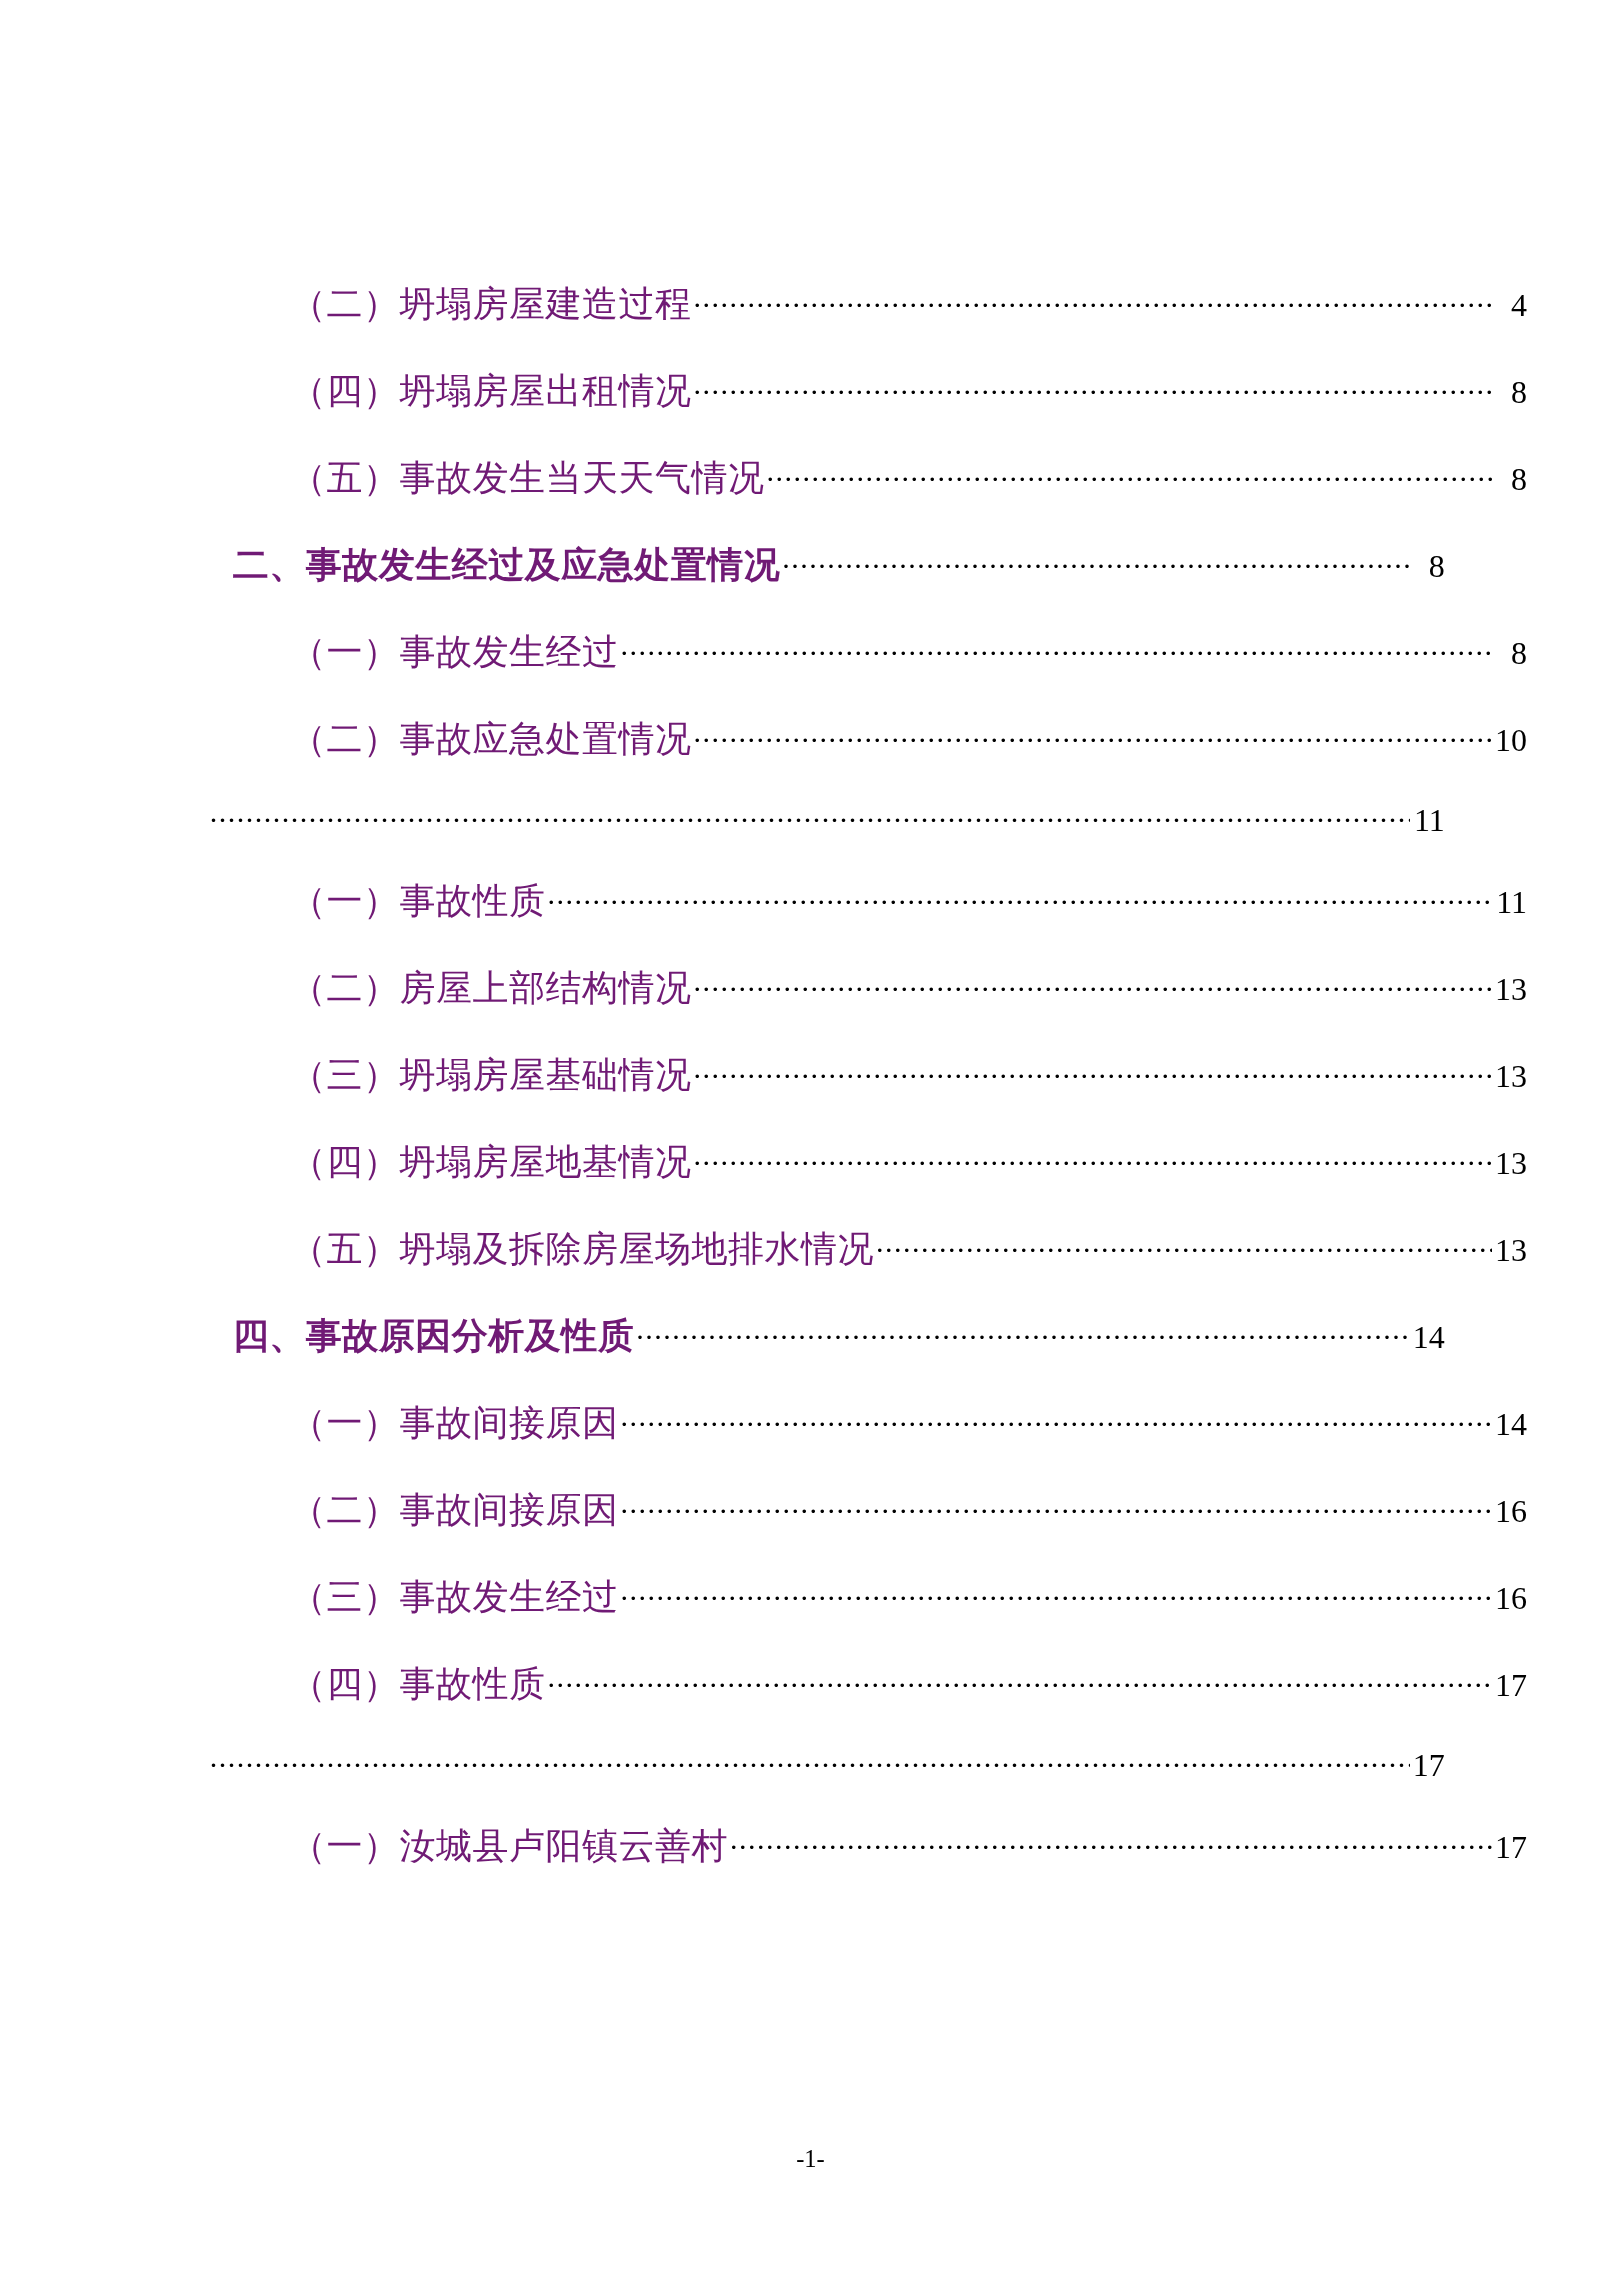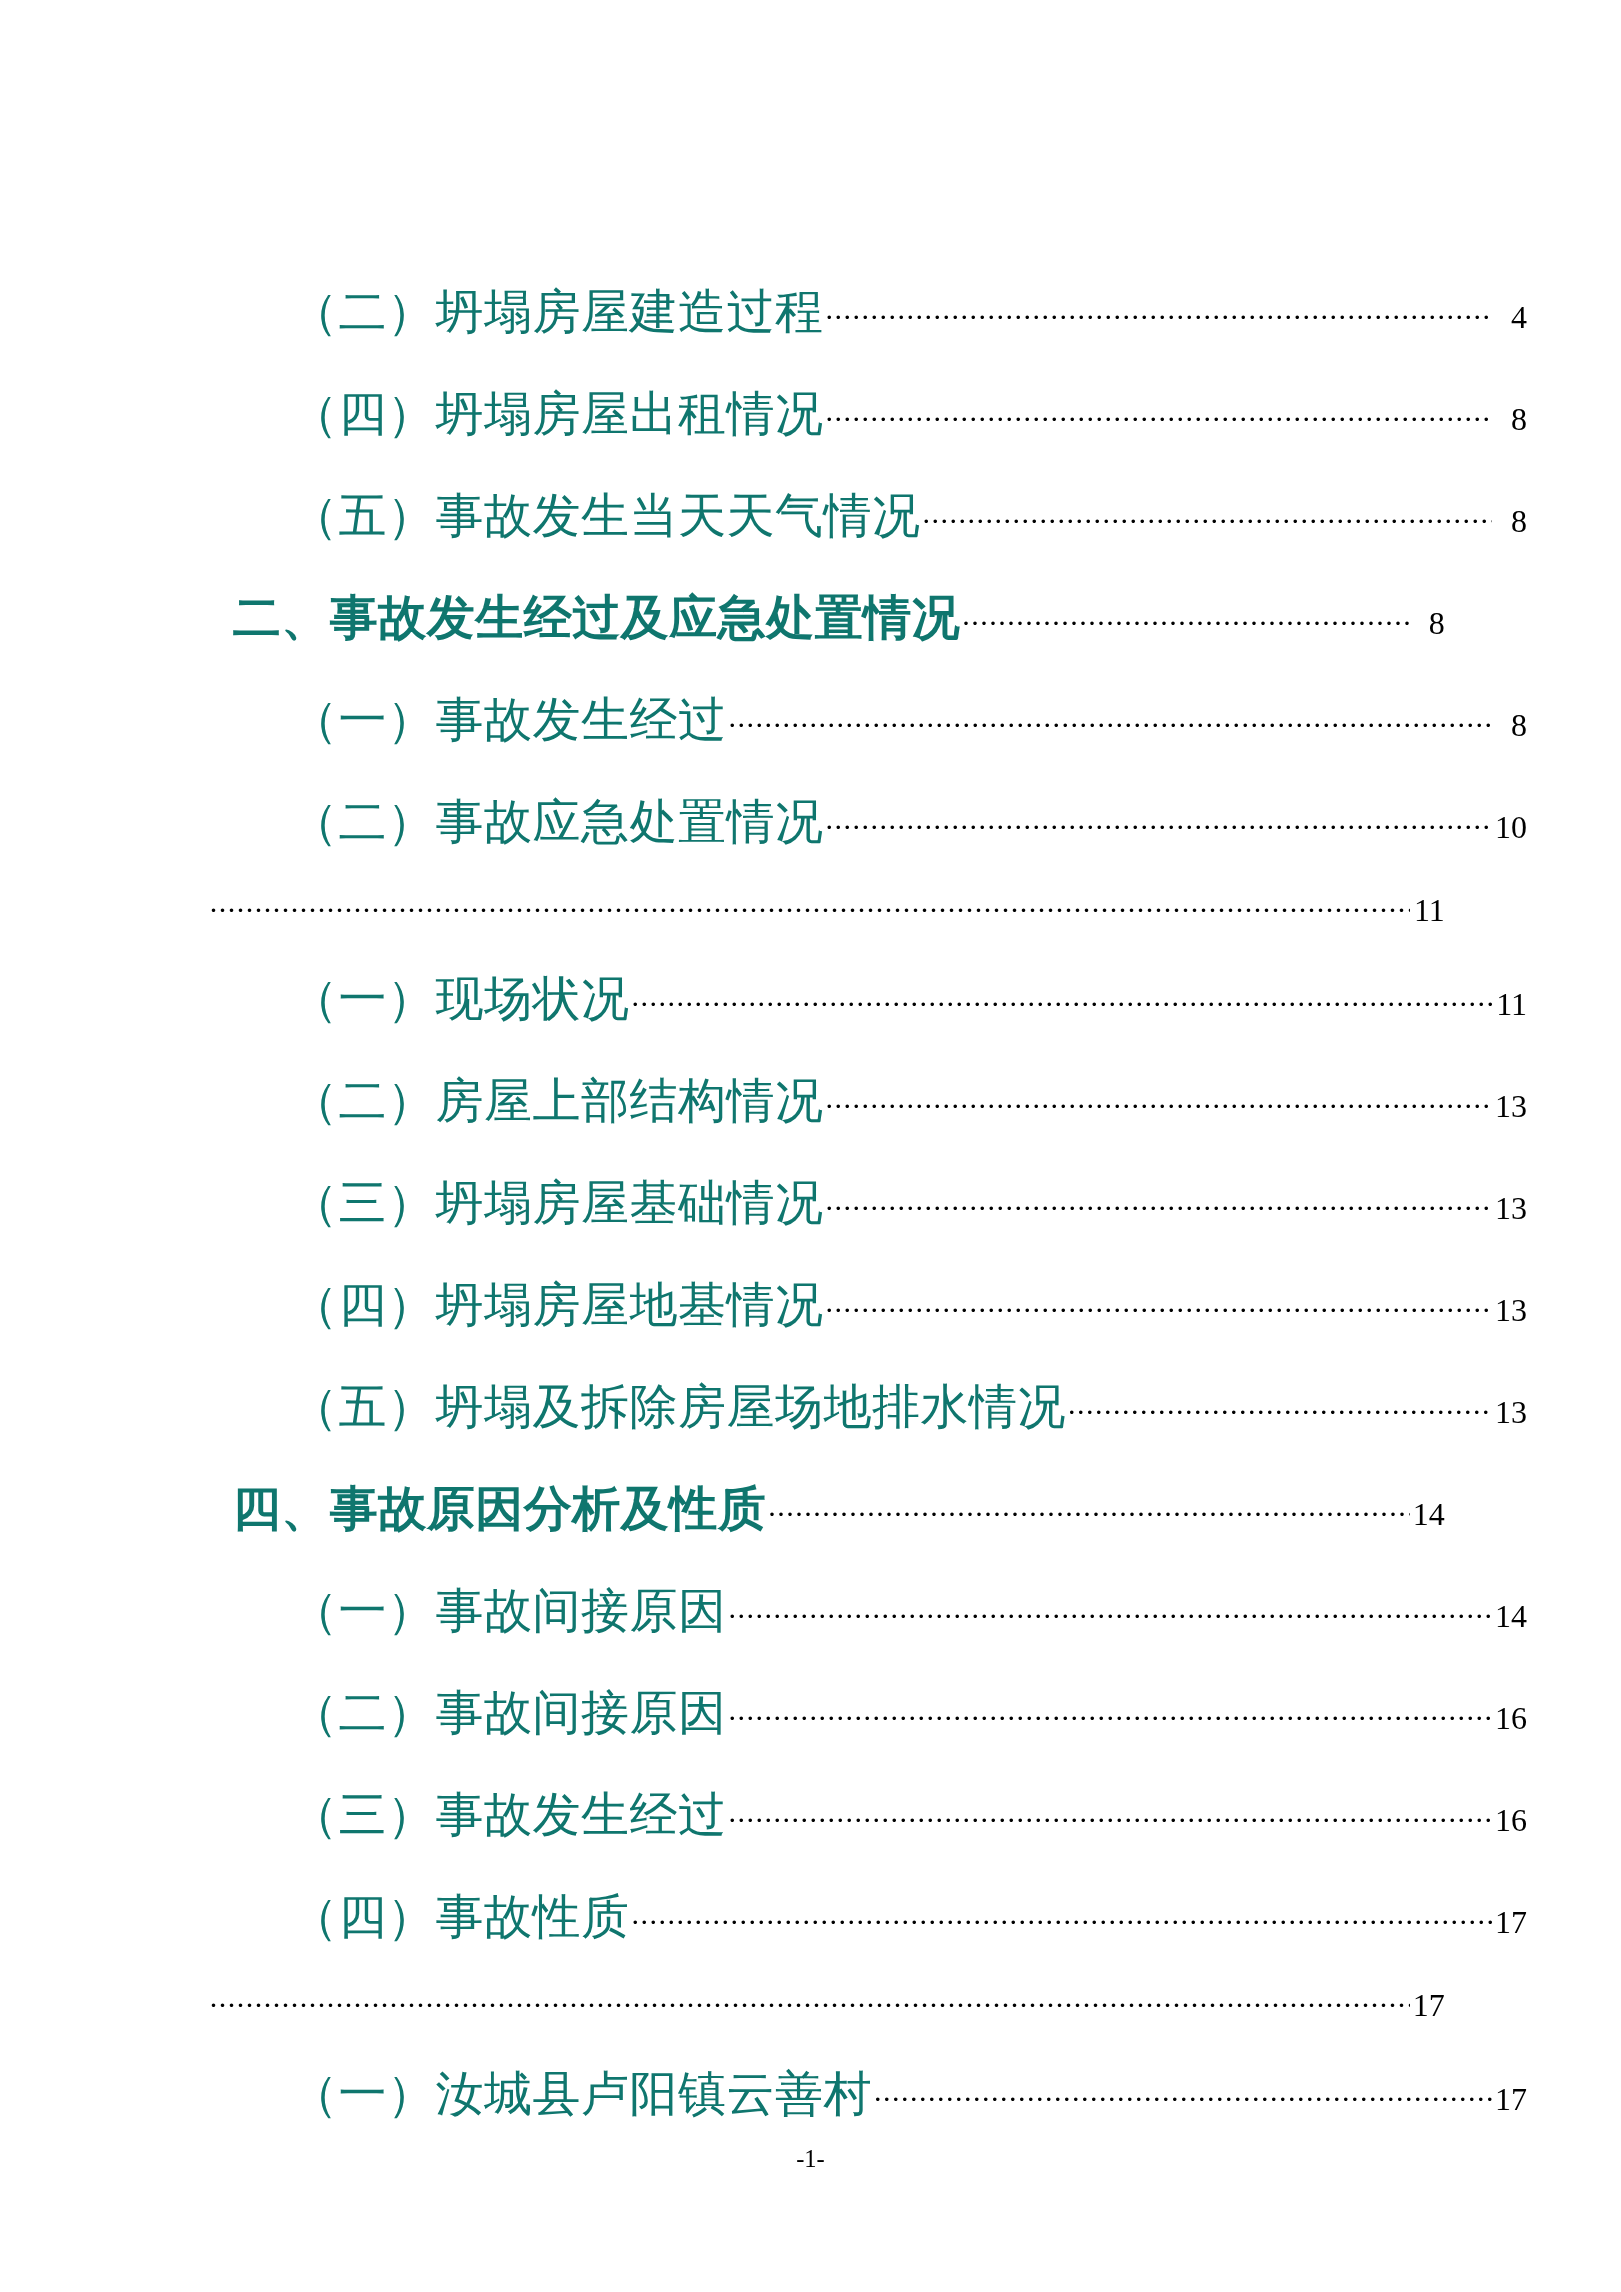--- a/index.html
+++ b/index.html
@@ -29,22 +29,22 @@
     margin-bottom: 38px;
     white-space: nowrap;
   }
   .toc-entry.level-1 {
     padding-left: 15.7px;
   }
   .toc-entry.level-2 {
     padding-left: 98px;
   }
   .toc-title {
-    font-size: 48px;
-    color: #0f766e;
+    font-size: 36px;
+    color: #701a75;
     letter-spacing: 0.5px;
   }
   .level-1 .toc-title {
     font-weight: bold;
     margin-left: 25px;
   }
   .level-2 .toc-title {
     font-weight: normal;
   }
   .toc-leader {
@@ -115,21 +115,21 @@
       <div class="toc-entry level-2">
         <span class="toc-title">（二）事故应急处置情况</span>
         <span class="toc-leader"></span>
         <span class="toc-page">10</span>
       </div>
       <div class="toc-entry level-1">
         <span class="toc-leader"></span>
         <span class="toc-page">11</span>
       </div>
       <div class="toc-entry level-2">
-        <span class="toc-title">（一）现场状况</span>
+        <span class="toc-title">（一）事故性质</span>
         <span class="toc-leader"></span>
         <span class="toc-page">11</span>
       </div>
       <div class="toc-entry level-2">
         <span class="toc-title">（二）房屋上部结构情况</span>
         <span class="toc-leader"></span>
         <span class="toc-page">13</span>
       </div>
       <div class="toc-entry level-2">
         <span class="toc-title">（三）坍塌房屋基础情况</span>

